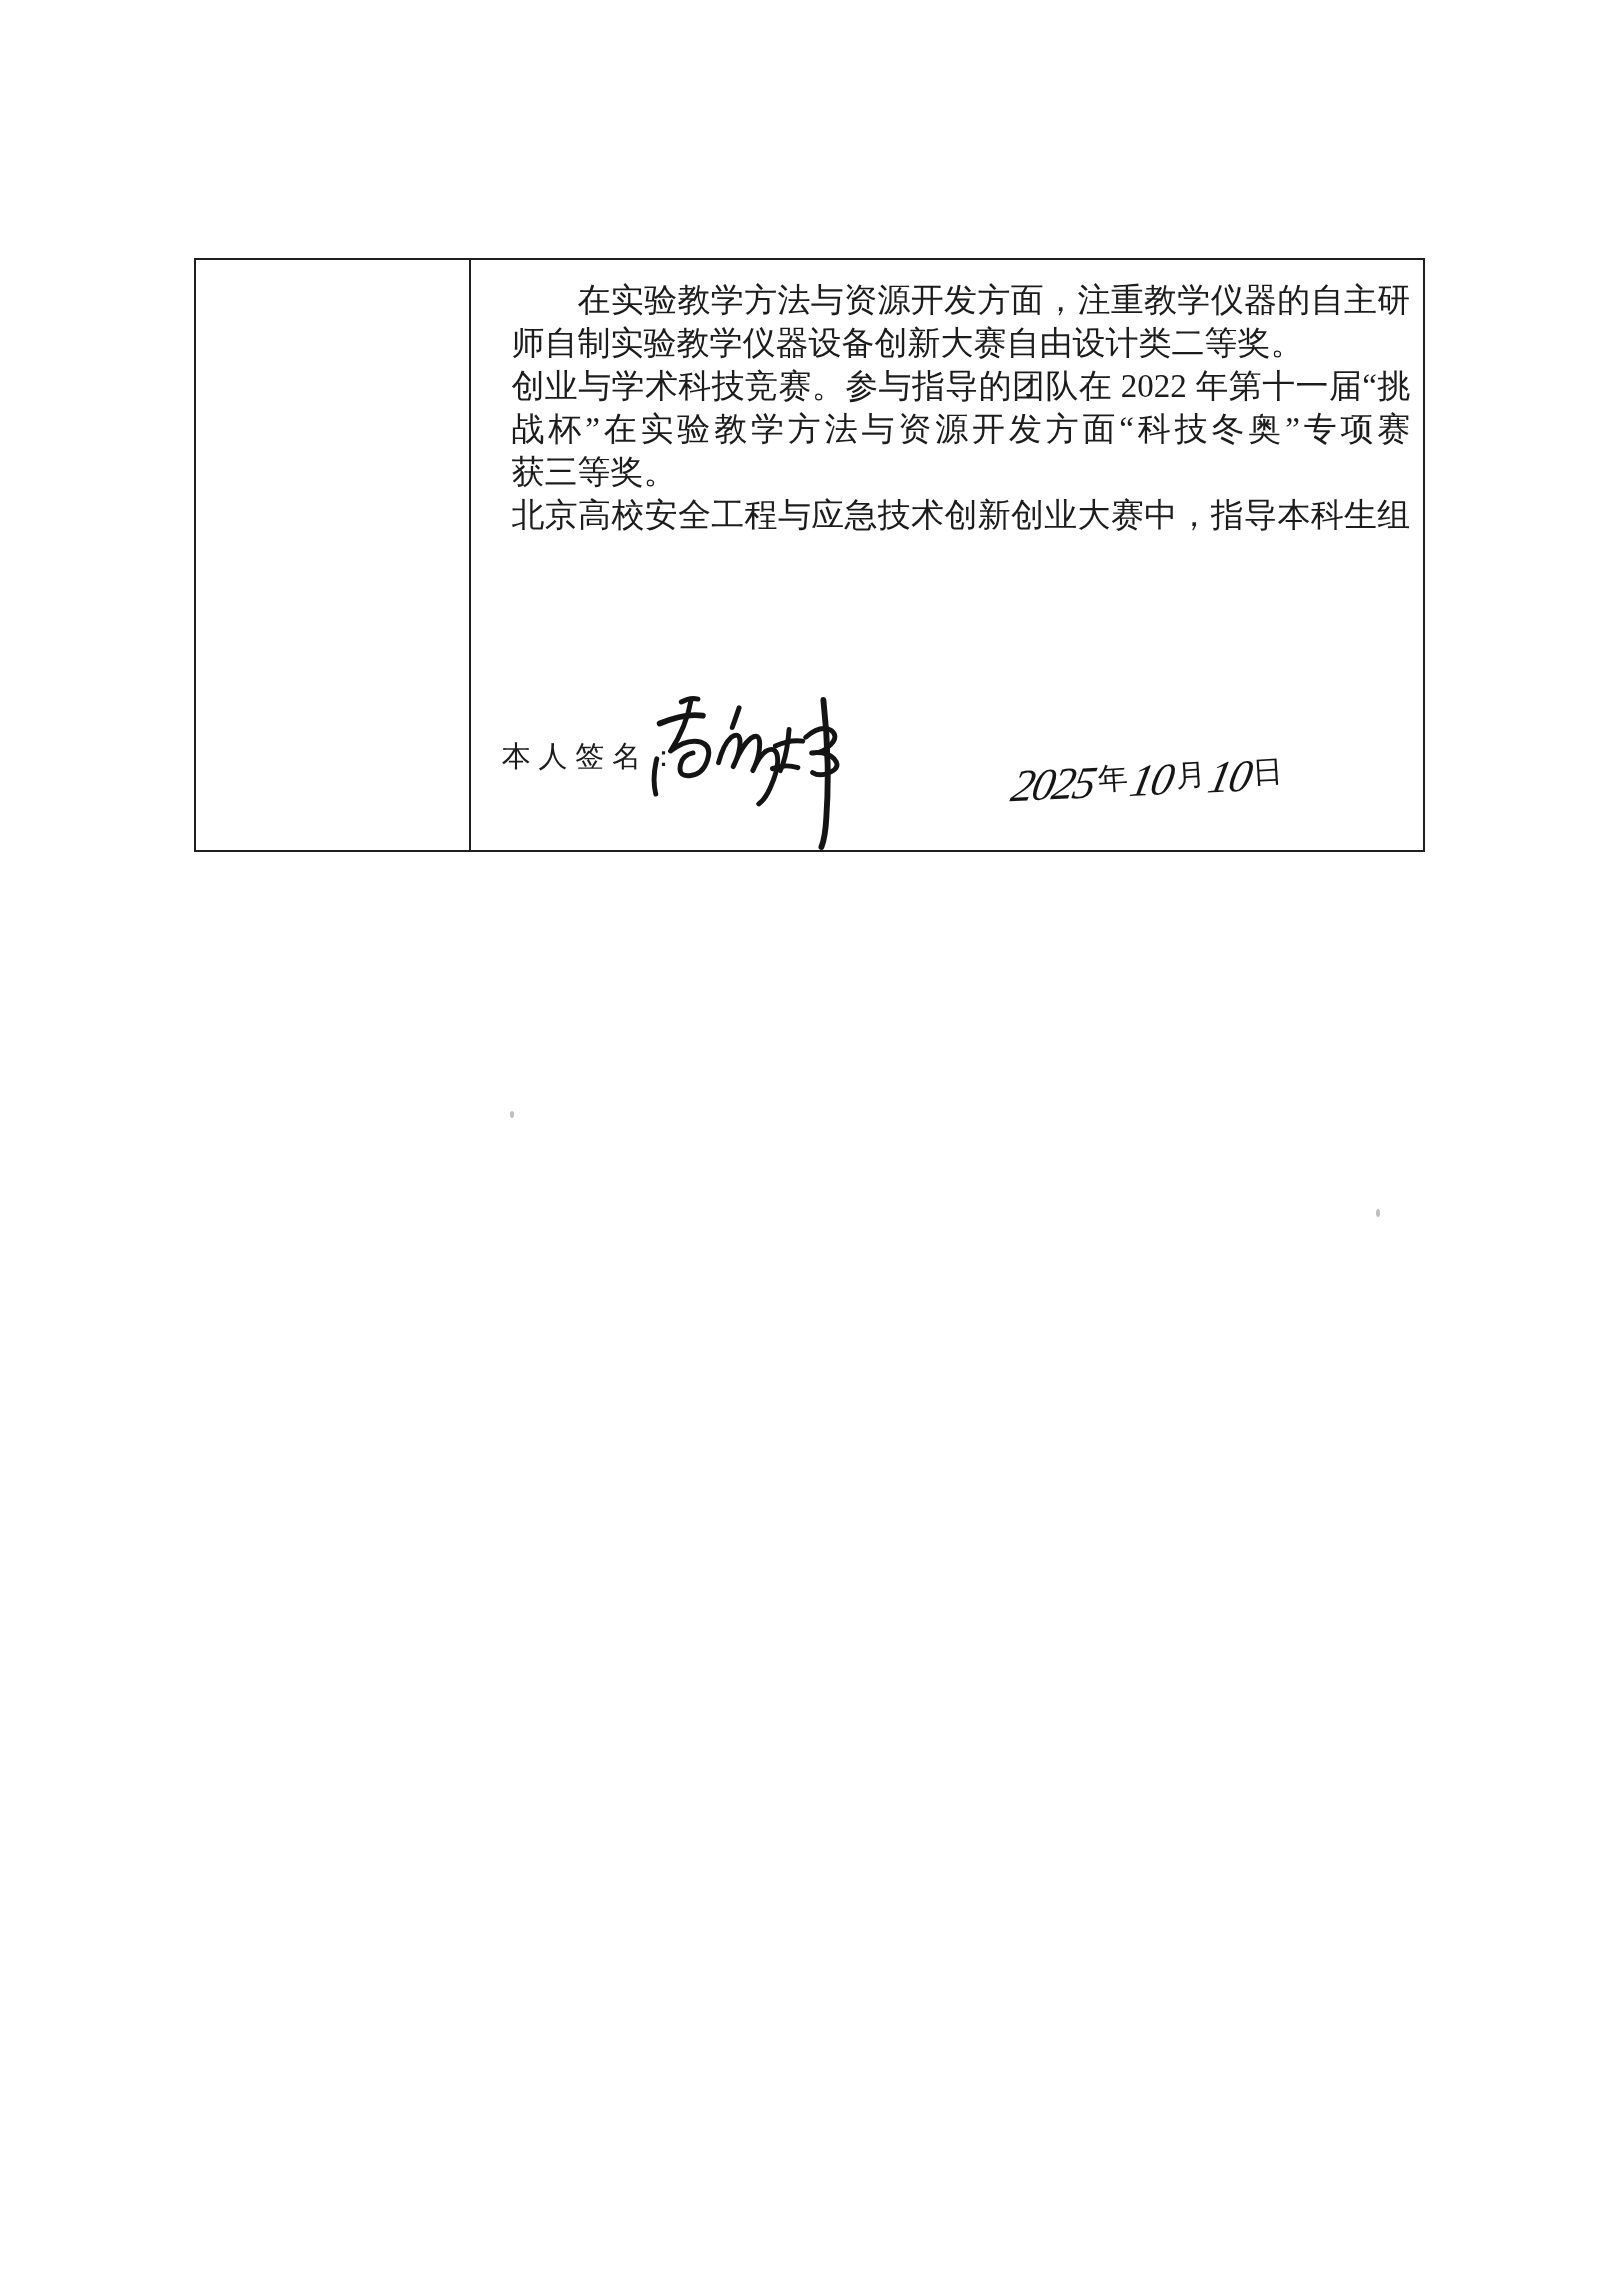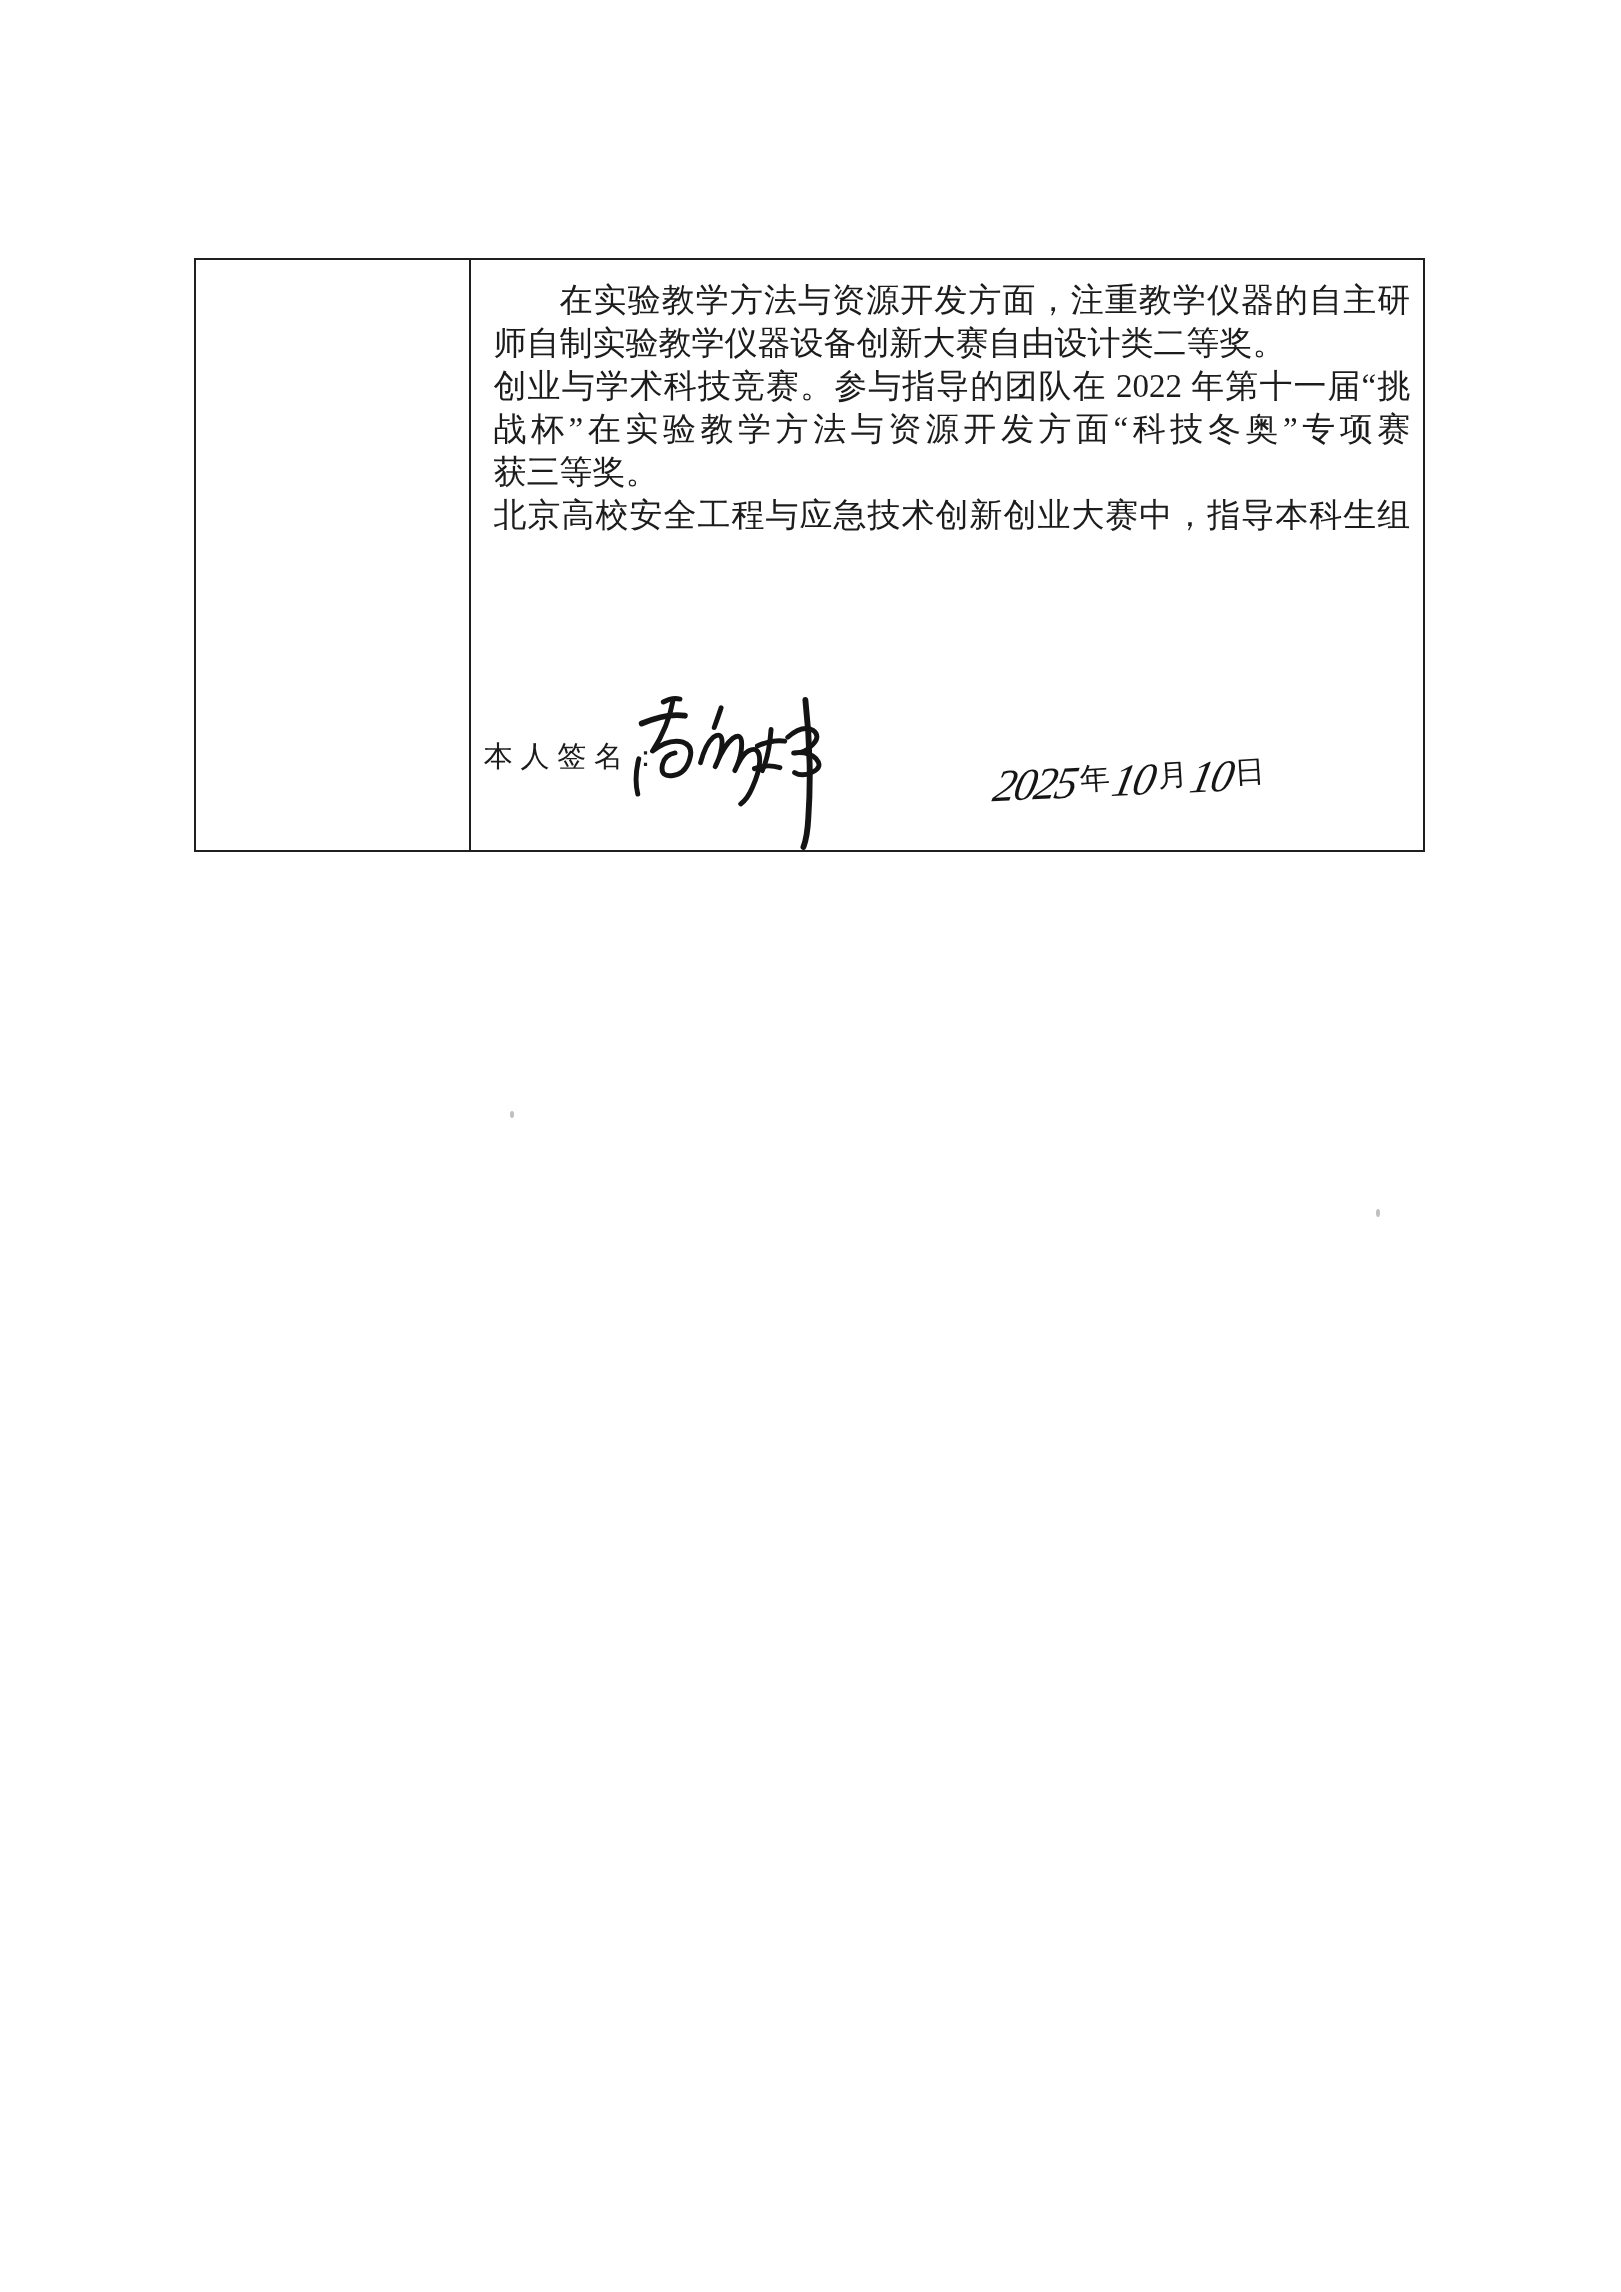--- a/index.html
+++ b/index.html
@@ -13,20 +13,21 @@
     width: 1621px; height: 2293px;
     background: #ffffff;
     overflow: hidden;
   }
   .doc-table {
     position: absolute;
     left: 194px; top: 258px;
     width: 1231px; height: 594px;
     border: 2.9px solid #1f1f1f;
     display: flex;
+    gap: 18px;
   }
   .cell-left {
     width: 275px;
     border-right: 2.9px solid #1f1f1f;
     background: #ffffff;
   }
   .cell-right {
     position: relative;
     flex: 1;
     padding: 18.6px 12.7px 0 22.5px;

